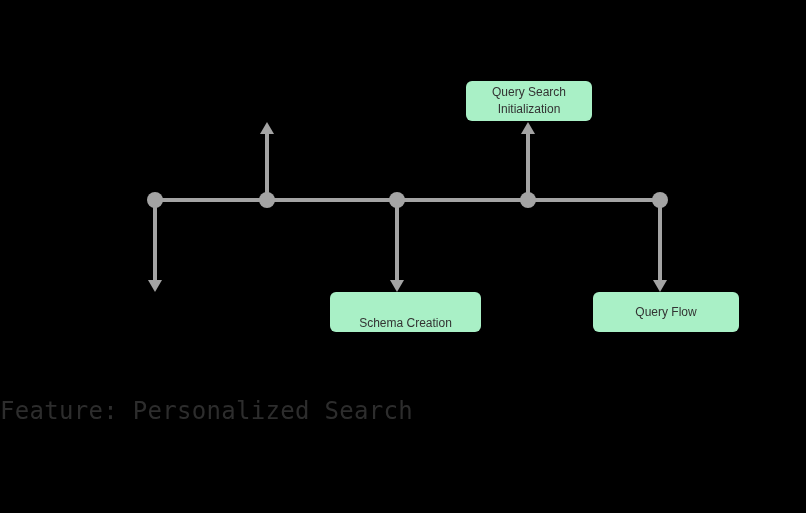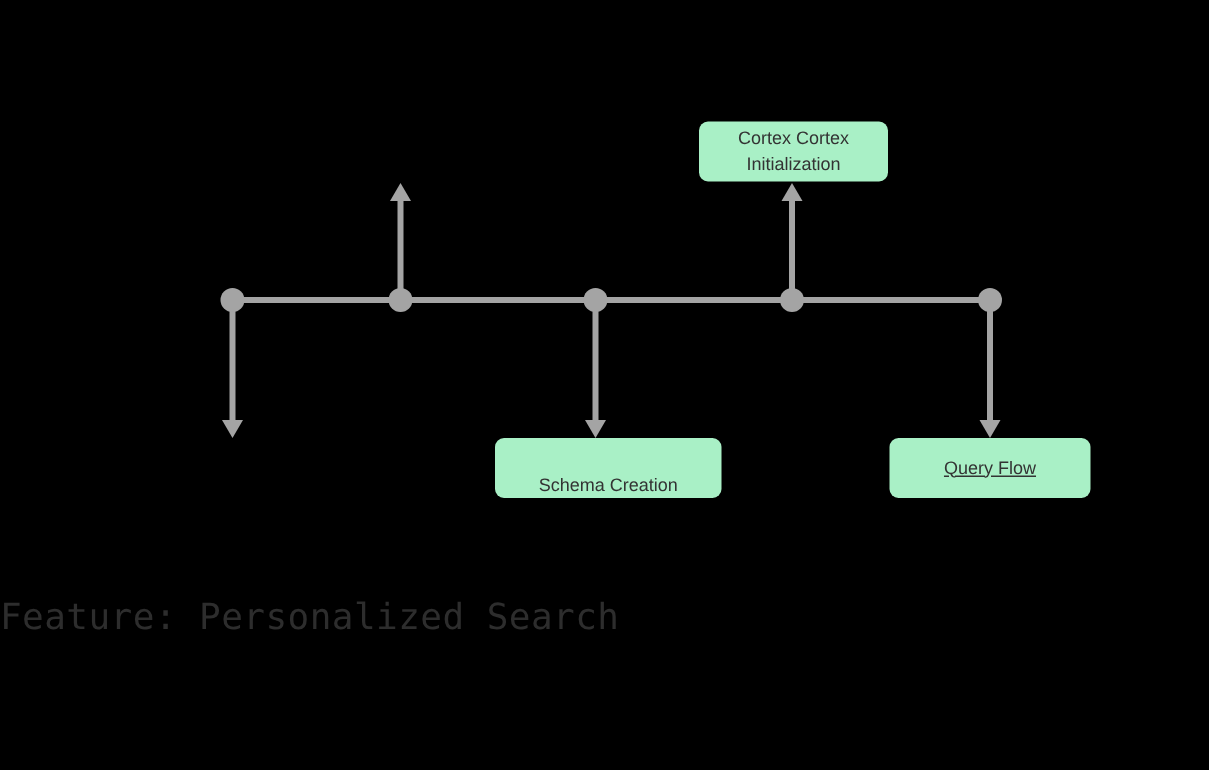--- a/index.html
+++ b/index.html
@@ -81,27 +81,27 @@
 
     <circle cx="155" cy="200" r="8"></circle>
     <circle cx="267" cy="200" r="8"></circle>
     <circle cx="397" cy="200" r="8"></circle>
     <circle cx="528" cy="200" r="8"></circle>
     <circle cx="660" cy="200" r="8"></circle>
   </svg>
 
 
   <div class="node" style="left:466px; top:81px; width:126px;">
-    <span>Cortex Cortex Initialization</span>
+    <span>Query Search Initialization</span>
   </div>
 
 
   <div class="node" style="left:330px; top:292px; width:151px;align-items:flex-end;">
     <span>Schema Creation</span>
   </div>
 
-  <div class="node" style="left:593px; top:292px; width:134px;text-decoration:underline;">
+  <div class="node" style="left:593px; top:292px; width:146px;">
     <span>Query Flow</span>
   </div>
 
   <div class="diagram-title">Feature: Personalized Search</div>
 
 </div>
 
 </body></html>

